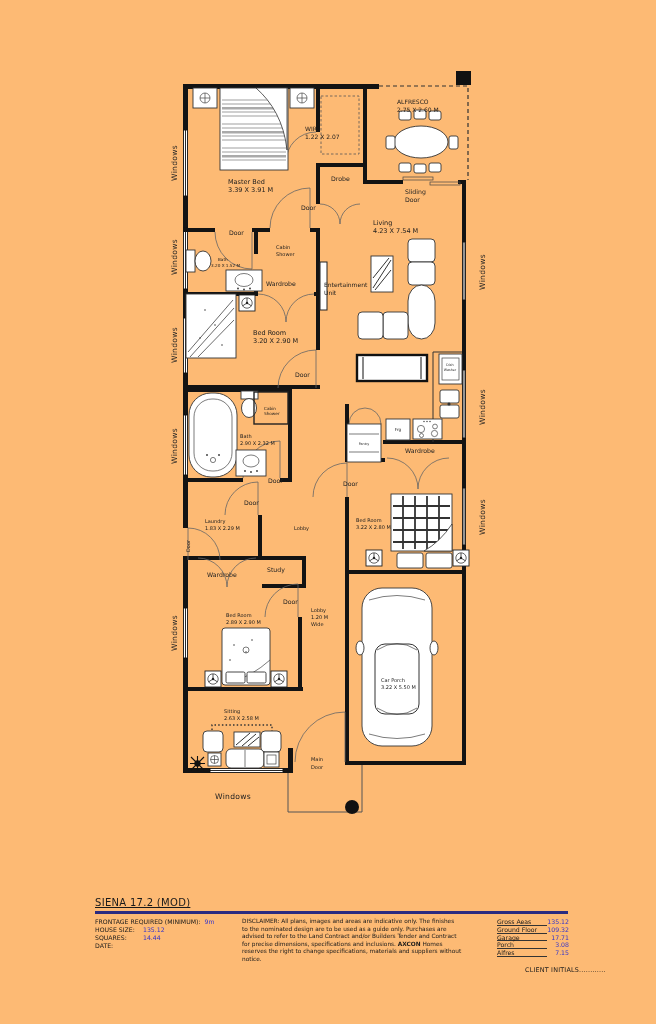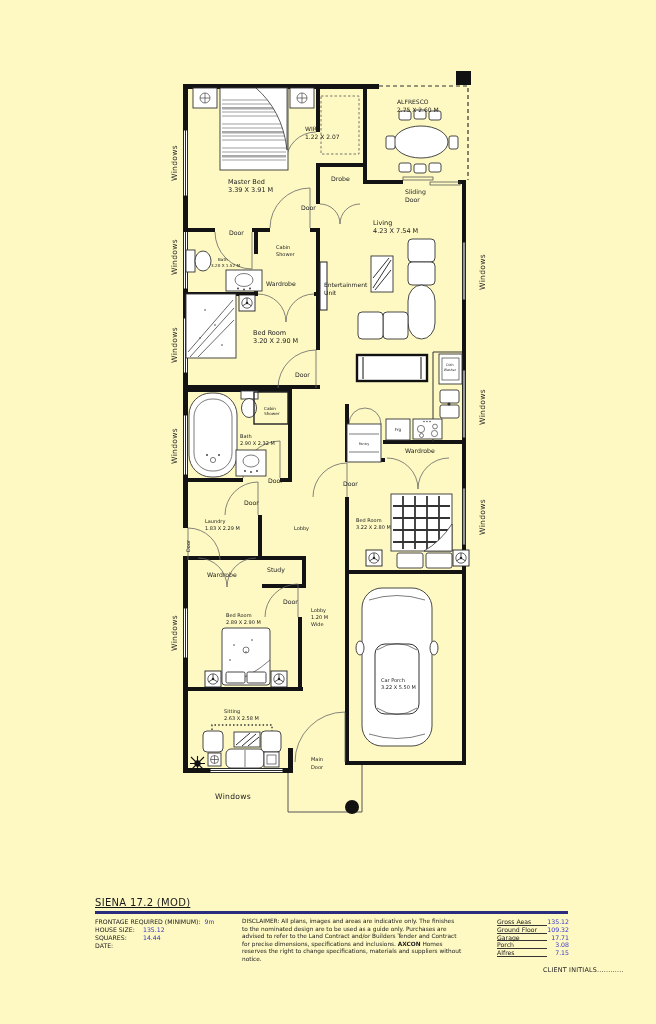--- a/index.html
+++ b/index.html
@@ -1,16 +1,16 @@
 <!DOCTYPE html>
 <html><head>
 <meta charset="utf-8">
 <style>
   html,body{margin:0;padding:0;background:#ffffff;}
-  .page{position:relative;width:656px;height:1024px;background:#fef9c3;overflow:hidden;
+  .page{position:relative;width:656px;height:1024px;background:#fdba74;overflow:hidden;
         font-family:"DejaVu Sans",sans-serif;color:#1a1a1a;}
   svg{position:absolute;top:0;left:0;}
   svg text{font-family:"DejaVu Sans",sans-serif;fill:#1c1c1c;}
   .rm{font-size:6.5px;}
   .rm2{font-size:6px;}
   .sm{font-size:5px;}
   .xs{font-size:4.2px;}
   .xxs{font-size:3.3px;}
   .door{font-size:6.2px;fill:#222;}
   .win{font-size:7.6px;fill:#222;letter-spacing:.3px;}
@@ -25,21 +25,21 @@
   .tb-left{position:absolute;left:95px;top:918px;font-size:6.2px;line-height:8px;width:150px;}
   .tb-left .lbl{color:#1a1a1a;}
   .tb-left .val{color:#3333cc;margin-left:4px;}
   .tb-left .row{white-space:nowrap;}
   .tb-left .row .w{display:inline-block;width:44px;}
   .tb-disc{position:absolute;left:242px;top:918px;width:240px;font-size:5.8px;line-height:7.6px;}
   .tb-areas{position:absolute;left:497px;top:918px;width:72px;font-size:6.2px;}
   .tb-areas .arow{display:flex;justify-content:space-between;height:7.8px;}
   .tb-areas .alabel{border-bottom:1px solid #333;flex:0 0 50px;}
   .tb-areas .avalue{color:#3333cc;text-align:right;flex:1;}
-  .tb-client{position:absolute;left:515px;top:966px;font-size:6.4px;letter-spacing:.2px;padding-left:28px;}
+  .tb-client{position:absolute;left:497px;top:966px;font-size:6.4px;letter-spacing:.2px;padding-left:28px;}
   b{font-weight:bold;}
 </style>
 </head>
 <body>
 
 <div class="page">
 
 <svg width="656" height="890" viewBox="0 0 656 890">
   <defs>
     <g id="fan">

